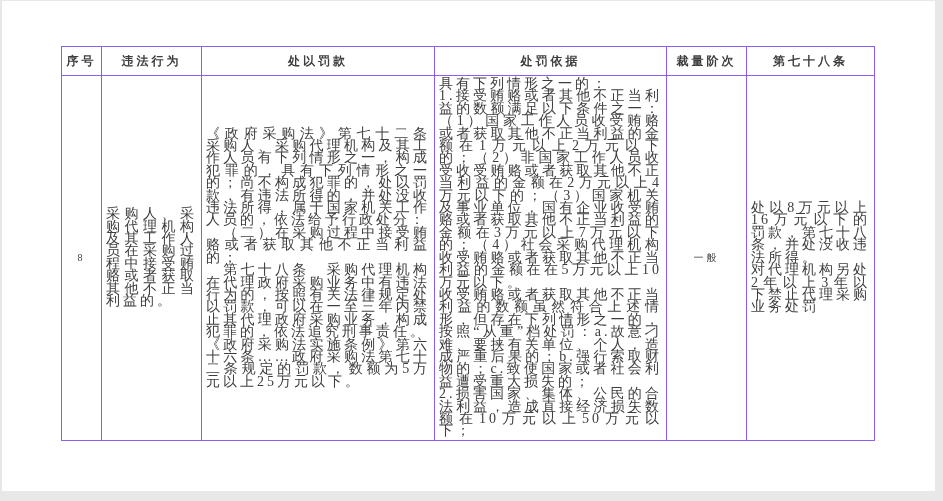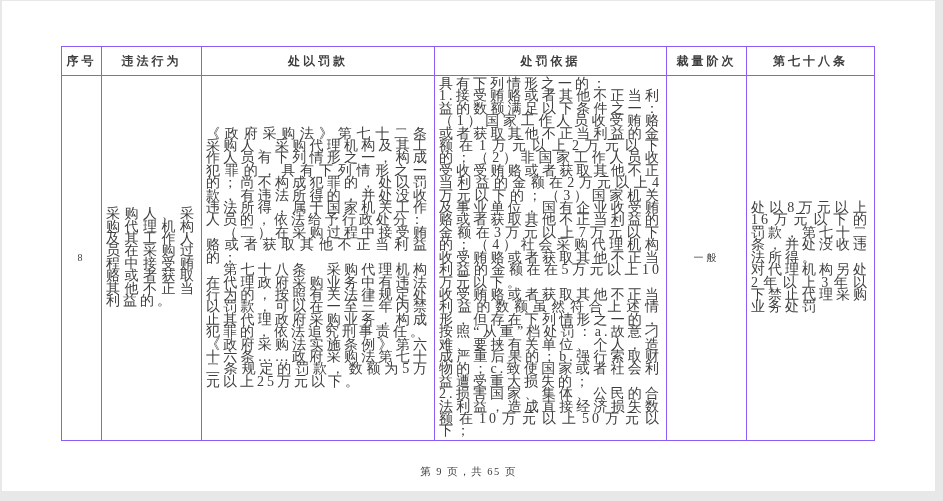--- a/index.html
+++ b/index.html
@@ -102,22 +102,21 @@
       <td>
         <div class="cell-text">具有下列情形之一的：
 1.接受贿赂或者其他不正当利益的数额满足以下条件之一：（1）国家工作人员收受贿赂或者获取其他不正当利益的金额在1万元以上2万元以下的；（2）非国家工作人员收受收受贿赂或者获取其他不正当利益的金额在2万元以上4万元以下的；（3）国家机关及事业单位，国有企业收受贿赂或者获取其他不正当利益的金额在3万元以上7万元以下的；（4）社会采购代理机构收受贿赂或者获取其他不正当利益的金额在在5万元以上10万元以下。
 收受贿赂或者获取其他不正当利益的数额虽然符合上述情形，但存在下列情形之一的，按照“从重”档处罚：a.故意刁难、要挟有关单位、个人，造成严重后果的；b.强行索取财物的；c.致使国家或者社会利益遭受重大损失的；
 2.损害国家、集体、公民的合法利益，造成直接经济损失数额在10万元以上50万元以下；</div>
       </td>
       <td>
         <div class="cell-center">一般</div>
       </td>
       <td>
-        <div class="cell-text">处以8万元以上16万元以下的罚款，第七十二条，并处没收违法所得。
+        <div class="cell-text">处以8万元以上16万元以下的罚款，第七十八条，并处没收违法所得。
 对代理机构另处2年以上3年以下禁止代理采购业务处罚</div>
       </td>
     </tr>
   </tbody>
     </table>
 
-  <div class="footer">第 9 页，共 65 页</div>
 
 </div>
 
 </body></html>

